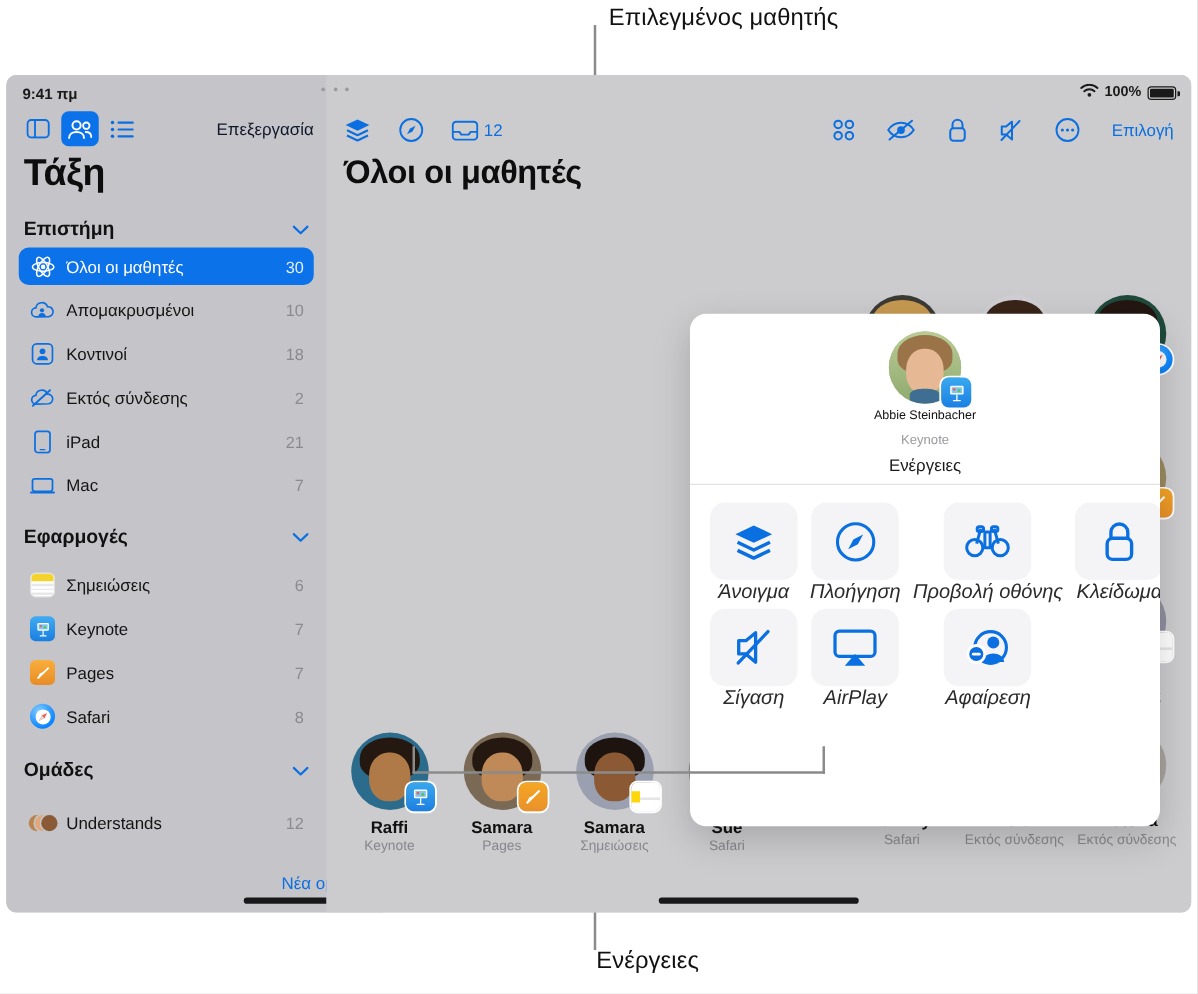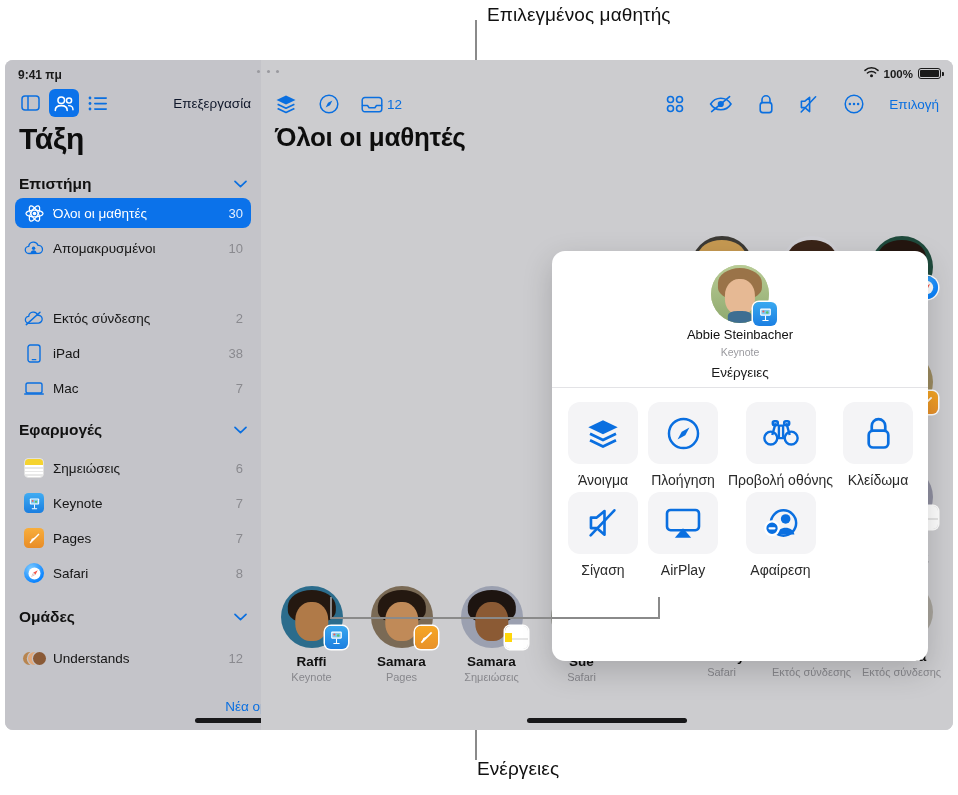--- a/index.html
+++ b/index.html
@@ -146,33 +146,33 @@
   .pop-head{height:136px;position:relative;border-bottom:1px solid #e3e3e6;}
   .pop-av-wrap{position:absolute;left:50%;top:14px;transform:translateX(-50%);width:58px;height:58px;}
   .pop-av{
     width:58px;height:58px;border-radius:50%;overflow:hidden;position:relative;background:#b7c89a;
   }
   .pop-badge{
     position:absolute;right:-8px;bottom:-3px;width:24px;height:24px;border-radius:6px;
     background:linear-gradient(#3aa9f0,#1b7fe2);box-shadow:0 0 0 1.5px #fff;
     display:flex;align-items:center;justify-content:center;
   }
-  .pop-name{position:absolute;left:0;right:0;top:76px;text-align:center;font-size:13px;color:#111;}
+  .pop-name{position:absolute;left:0;right:0;top:76px;text-align:center;font-size:10px;color:#111;}
   .pop-sub{position:absolute;left:0;right:0;top:95px;text-align:center;font-size:10.5px;color:#9a9a9f;}
   .pop-actions-title{position:absolute;left:0;right:0;top:114px;text-align:center;font-size:13.5px;color:#1a1a1a;}
   .pop-grid{
     padding:14px 16px 0 16px;display:grid;grid-template-columns:repeat(4,1fr);
     row-gap:4px;column-gap:10px;
   }
   .act{text-align:center;}
   .act-tile{
     width:70px;height:62px;margin:0 auto;background:#f4f4f6;border-radius:12px;
     display:flex;align-items:center;justify-content:center;
   }
-  .act-lbl{margin-top:8px;font-size:14px;color:#2a2a2a;white-space:nowrap;}
+  .act-lbl{margin-top:1px;font-size:16px;color:#2a2a2a;white-space:nowrap;font-style:italic;}
 
   
   .bracket{position:absolute;background:#8a8a8a;}
 
   
   .home-ind{
     position:absolute;left:50%;transform:translateX(-50%);bottom:7px;
     width:160px;height:5px;border-radius:3px;background:#18181a;
   }
   .home-ind2{
@@ -257,41 +257,52 @@
           <svg width="20" height="16" viewBox="0 0 20 16">
               <path d="M5 13.5a3.6 3.6 0 0 1-.3-7.2A4.8 4.8 0 0 1 14 5.4a3.6 3.6 0 0 1 1 7.9z" fill="none" stroke="#0a6fe0" stroke-width="1.3"></path>
               <circle cx="9.6" cy="8.2" r="1.7" fill="#0a6fe0"></circle>
               <path d="M6.6 13.2c0-1.9 1.4-2.9 3-2.9s3 1 3 2.9" fill="#0a6fe0"></path>
             </svg>
         </span>
         <span class="name">Απομακρυσμένοι</span>
         <span class="cnt">10</span>
       </div>
 
+      <div class="sb-row" style="top:208px;">
+        <span class="ico">
+          <svg width="18" height="18" viewBox="0 0 18 18">
+              <rect x="1" y="1" width="16" height="16" rx="3.4" fill="none" stroke="#0a6fe0" stroke-width="1.4"></rect>
+              <circle cx="9" cy="7" r="2.3" fill="#0a6fe0"></circle>
+              <path d="M4.6 14.2c0-2.4 2-3.5 4.4-3.5s4.4 1.1 4.4 3.5z" fill="#0a6fe0"></path>
+            </svg>
+        </span>
+        <span class="name">Κοντινοί</span>
+        <span class="cnt">18</span>
+      </div>
 
       <div class="sb-row" style="top:243px;">
         <span class="ico">
           <svg width="20" height="16" viewBox="0 0 20 16">
               <path d="M5 13.3a3.5 3.5 0 0 1-.3-7A4.7 4.7 0 0 1 13.8 5.3a3.5 3.5 0 0 1 1 7.7z" fill="none" stroke="#0a6fe0" stroke-width="1.3"></path>
               <line x1="2.3" y1="14.6" x2="16" y2="2.2" stroke="#0a6fe0" stroke-width="1.5" stroke-linecap="round"></line>
             </svg>
         </span>
         <span class="name">Εκτός σύνδεσης</span>
         <span class="cnt">2</span>
       </div>
 
       <div class="sb-row" style="top:278px;">
         <span class="ico">
           <svg width="14" height="19" viewBox="0 0 14 19">
               <rect x="1" y="1" width="12" height="17" rx="2.2" fill="none" stroke="#0a6fe0" stroke-width="1.4"></rect>
               <rect x="4.6" y="15.1" width="4.8" height="1.1" rx=".55" fill="#0a6fe0"></rect>
             </svg>
         </span>
         <span class="name">iPad</span>
-        <span class="cnt">38</span>
+        <span class="cnt">21</span>
       </div>
 
       <div class="sb-row" style="top:313px;">
         <span class="ico">
           <svg width="20" height="15" viewBox="0 0 20 15">
               <rect x="2" y="2" width="16" height="10" rx="1.8" fill="none" stroke="#0a6fe0" stroke-width="1.4"></rect>
               <rect x="0" y="12.2" width="20" height="1.5" rx=".75" fill="#0a6fe0"></rect>
             </svg>
         </span>
         <span class="name">Mac</span>

